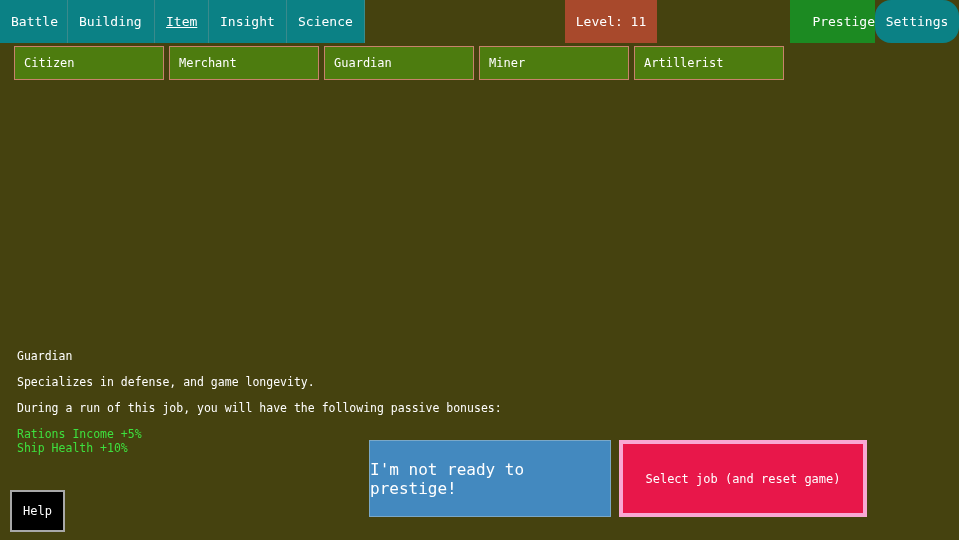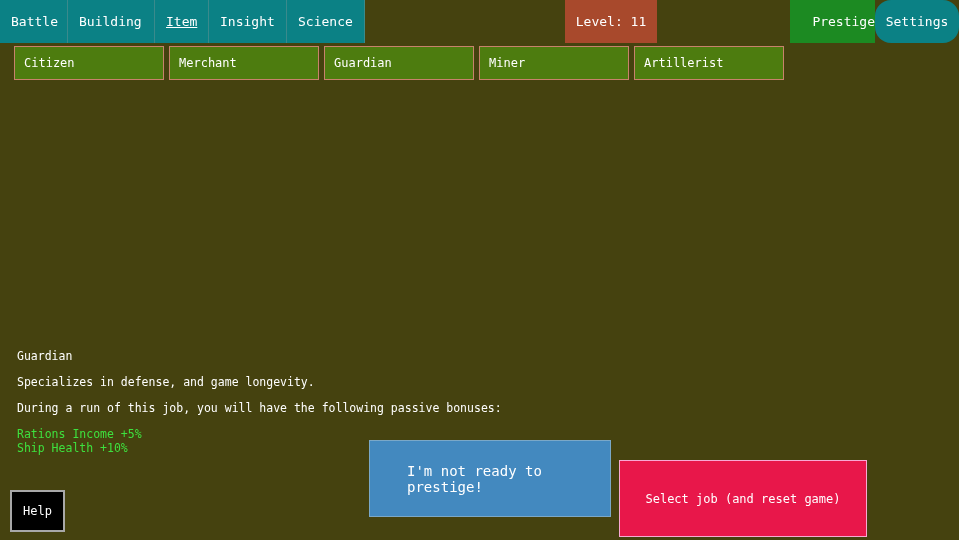--- a/index.html
+++ b/index.html
@@ -124,31 +124,30 @@
   
   #btn-not-ready {
     position: absolute;
     left: 369px; top: 440px;
     width: 242px; height: 77px;
     background: #4389bf;
     border: 1px solid #7aa8c8;
     display: flex;
     align-items: center;
     justify-content: center;
-    font-size: 14px;
-    color: #ffffff;
-    cursor: pointer;
-    padding-left: 37px;
+    font-size: 16px;
+    color: #ffffff;
+    cursor: pointer;
   }
   #btn-select-job {
     position: absolute;
-    left: 619px; top: 460px;
+    left: 619px; top: 440px;
     width: 248px; height: 77px;
     background: #e8174a;
-    border: 1px solid #f9a8d4;
+    border: 4px solid #f9a8d4;
     display: flex;
     align-items: center;
     justify-content: center;
     font-size: 12px;
     color: #ffffff;
     cursor: pointer;
   }
 
   
   #btn-help {

